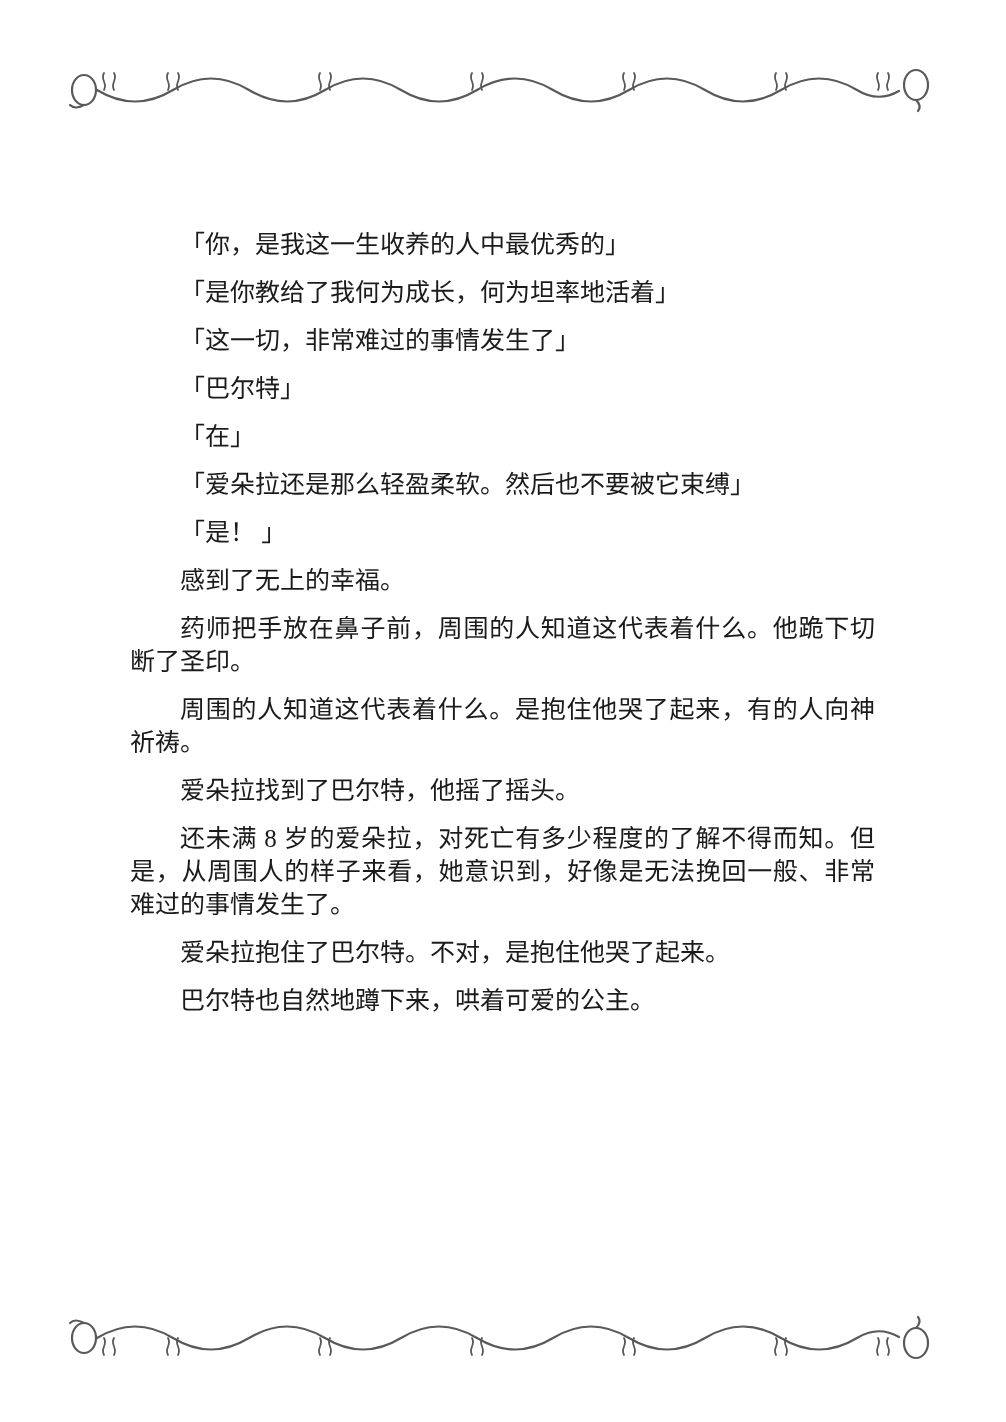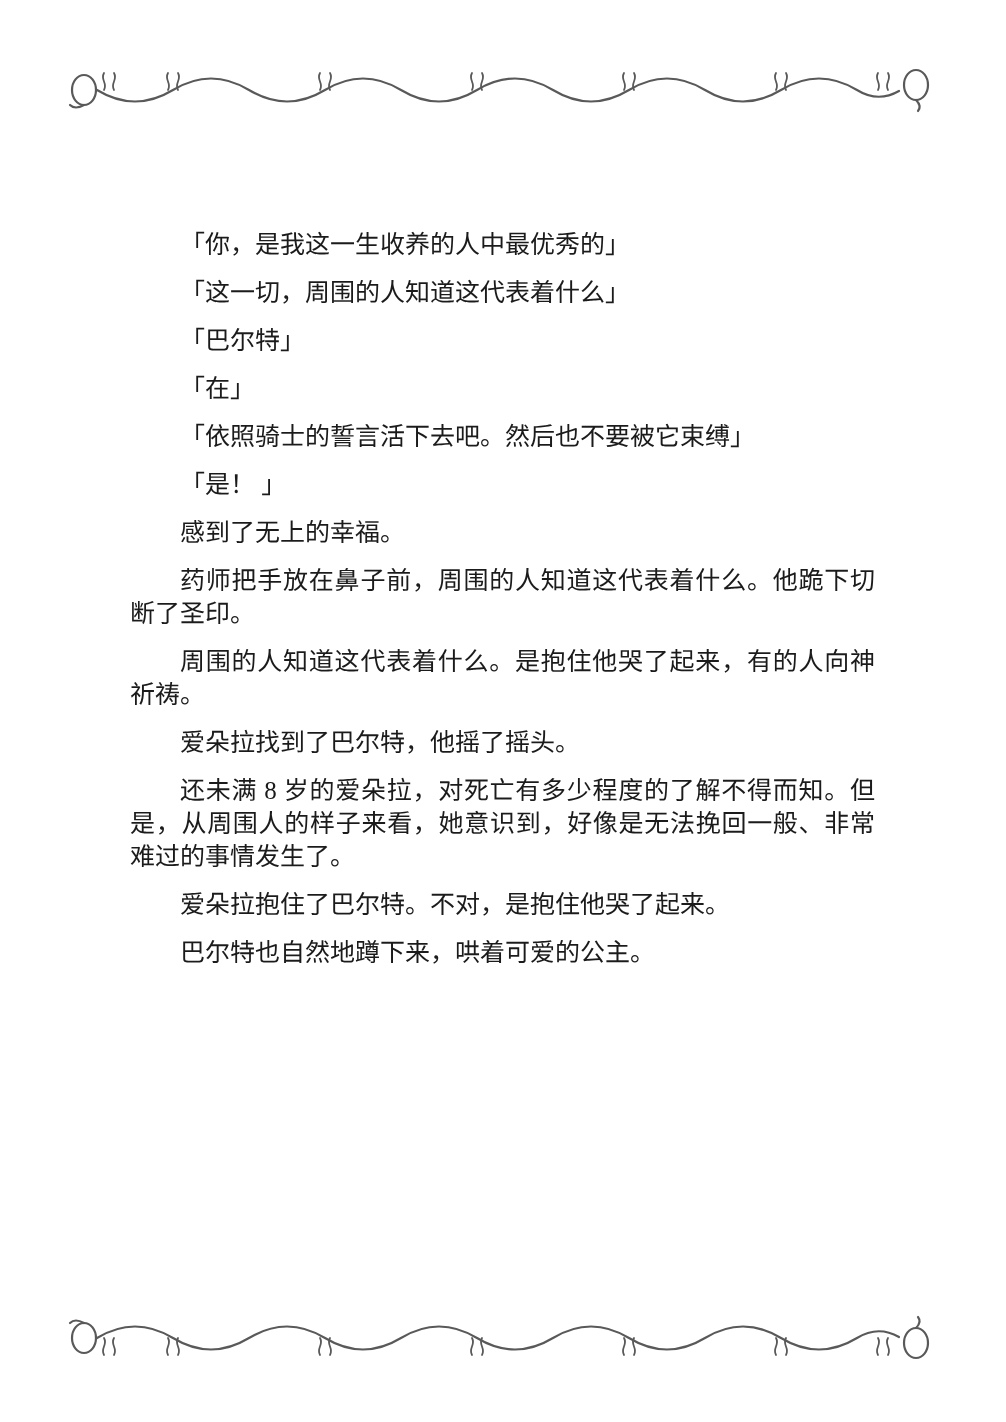--- a/index.html
+++ b/index.html
@@ -76,24 +76,25 @@
 <div class="page">
 
   <div class="ornament top">
     <svg viewBox="0 0 876 56">
         <use href="#divider"></use>
       </svg>
   </div>
 
   <main class="text-block" id="text-block">
       <p>「你，是我这一生收养的人中最优秀的」</p>
-      <p>「这一切，周围的人知道这代表着什么」</p>
+      <p>「是你教给了我何为成长，何为坦率地活着」</p>
+      <p>「这一切，非常难过的事情发生了」</p>
       <p>「巴尔特」</p>
       <p>「在」</p>
-      <p>「依照骑士的誓言活下去吧。然后也不要被它束缚」</p>
+      <p>「爱朵拉还是那么轻盈柔软。然后也不要被它束缚」</p>
       <p>「是！ 」</p>
       <p>感到了无上的幸福。</p>
       <p>药师把手放在鼻子前，周围的人知道这代表着什么。他跪下切断了圣印。</p>
       <p>周围的人知道这代表着什么。是抱住他哭了起来，有的人向神祈祷。</p>
       <p>爱朵拉找到了巴尔特，他摇了摇头。</p>
       <p>还未满 8 岁的爱朵拉，对死亡有多少程度的了解不得而知。但是，从周围人的样子来看，她意识到，好像是无法挽回一般、非常难过的事情发生了。</p>
       <p>爱朵拉抱住了巴尔特。不对，是抱住他哭了起来。</p>
       <p>巴尔特也自然地蹲下来，哄着可爱的公主。</p>
     </main>
 

